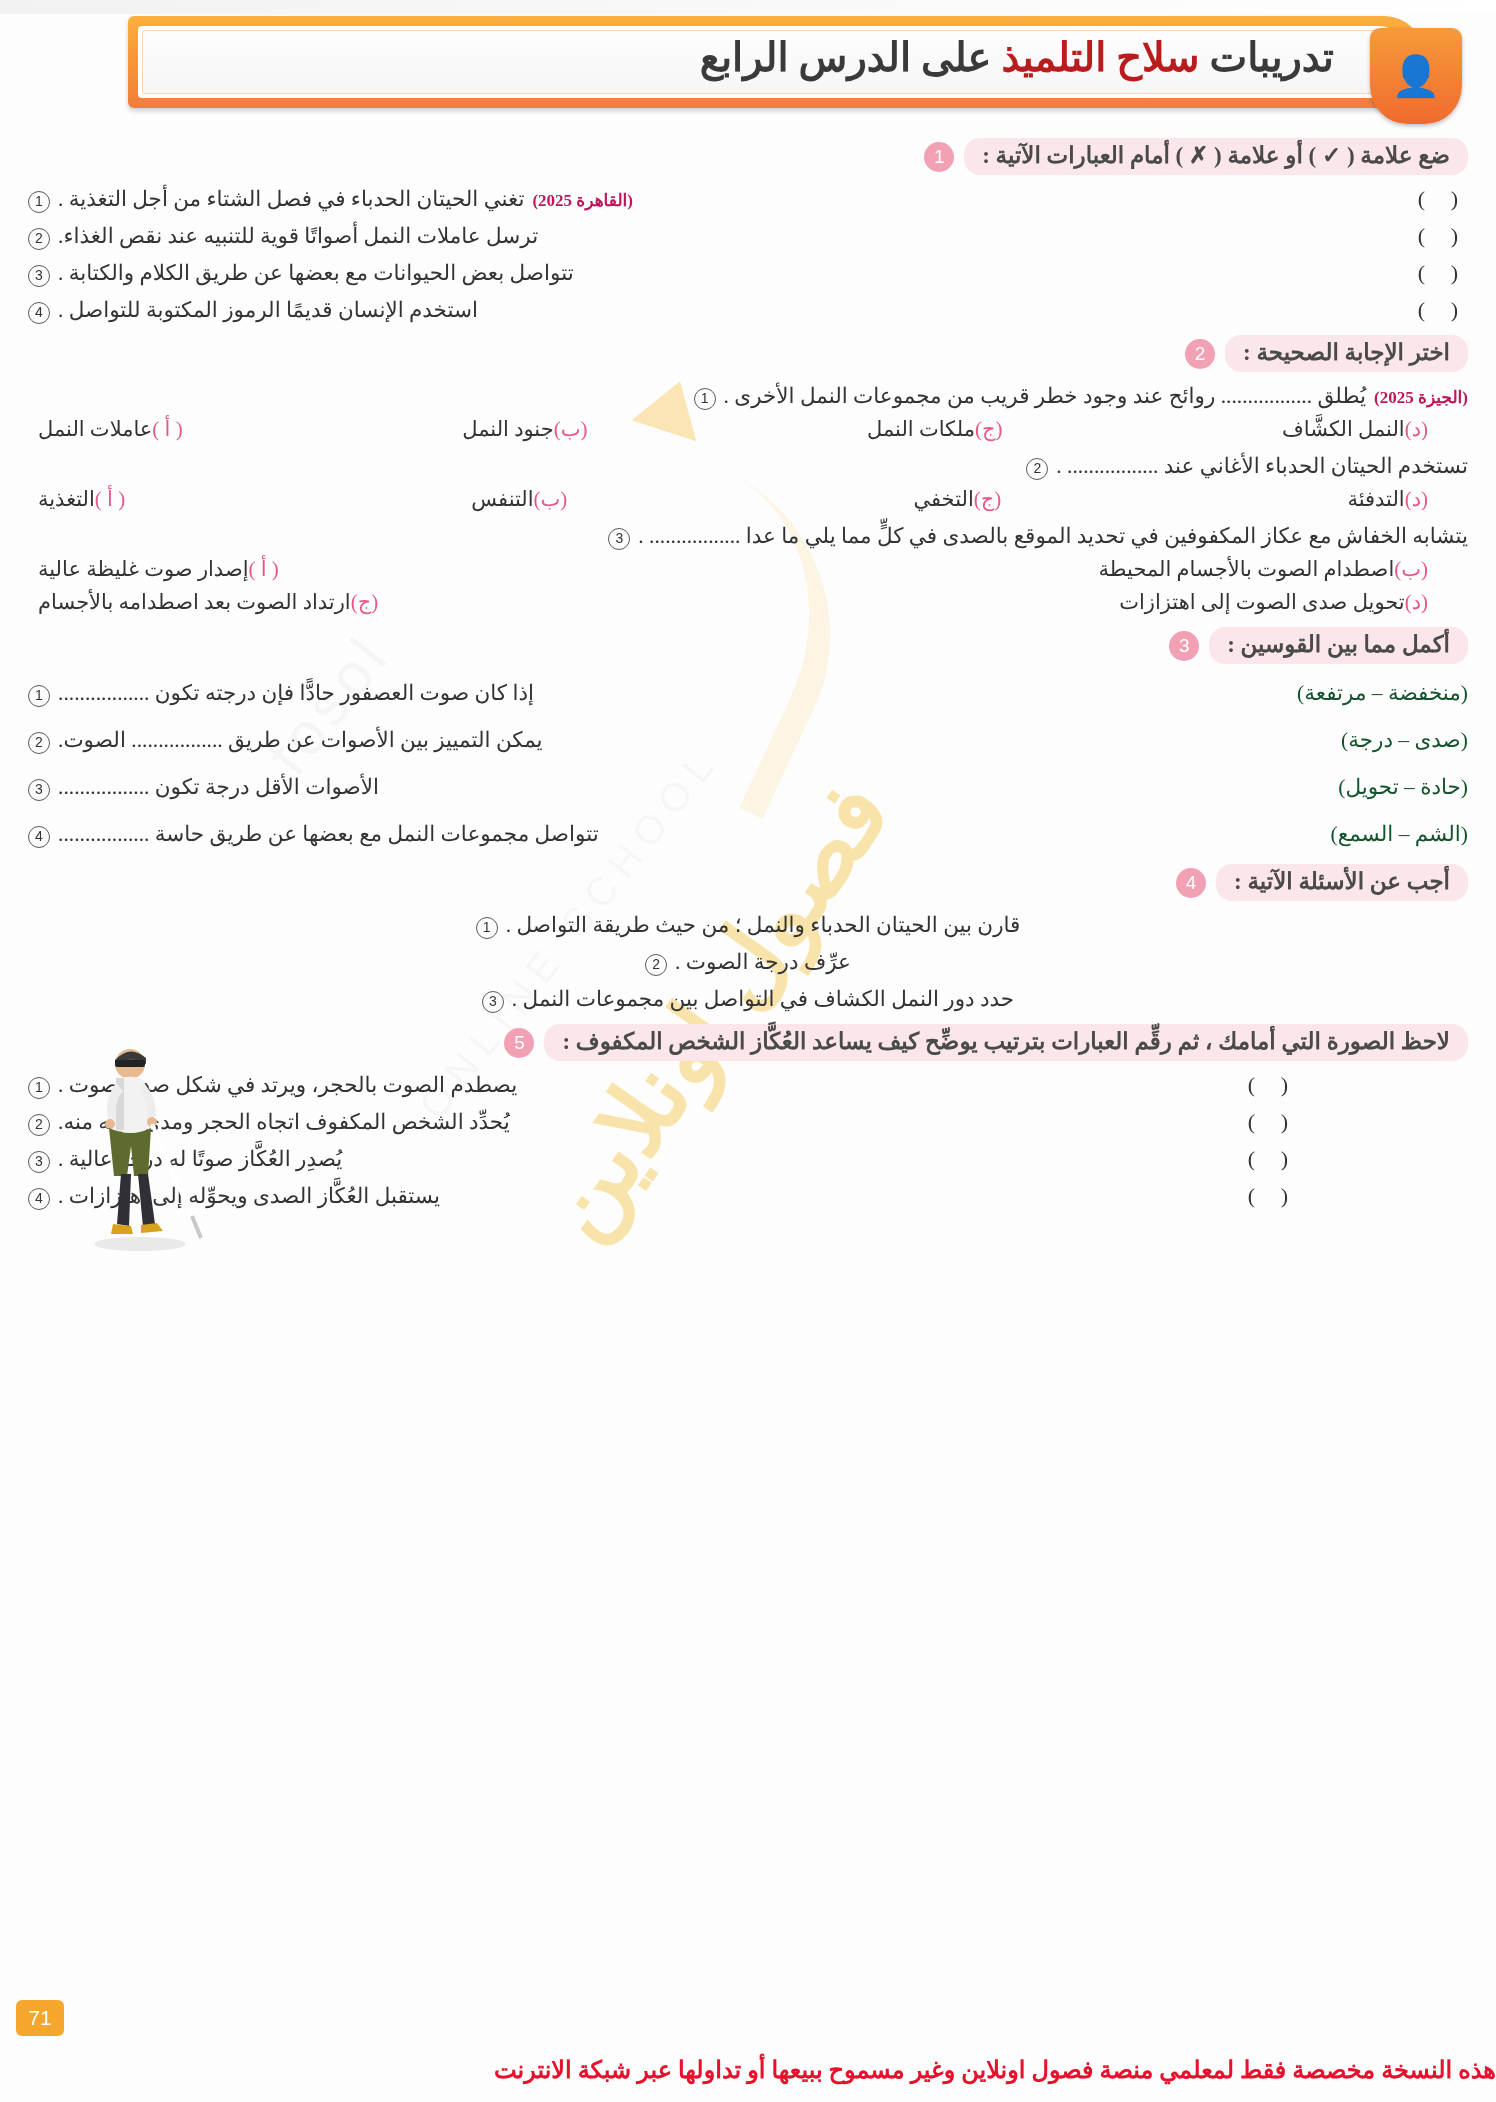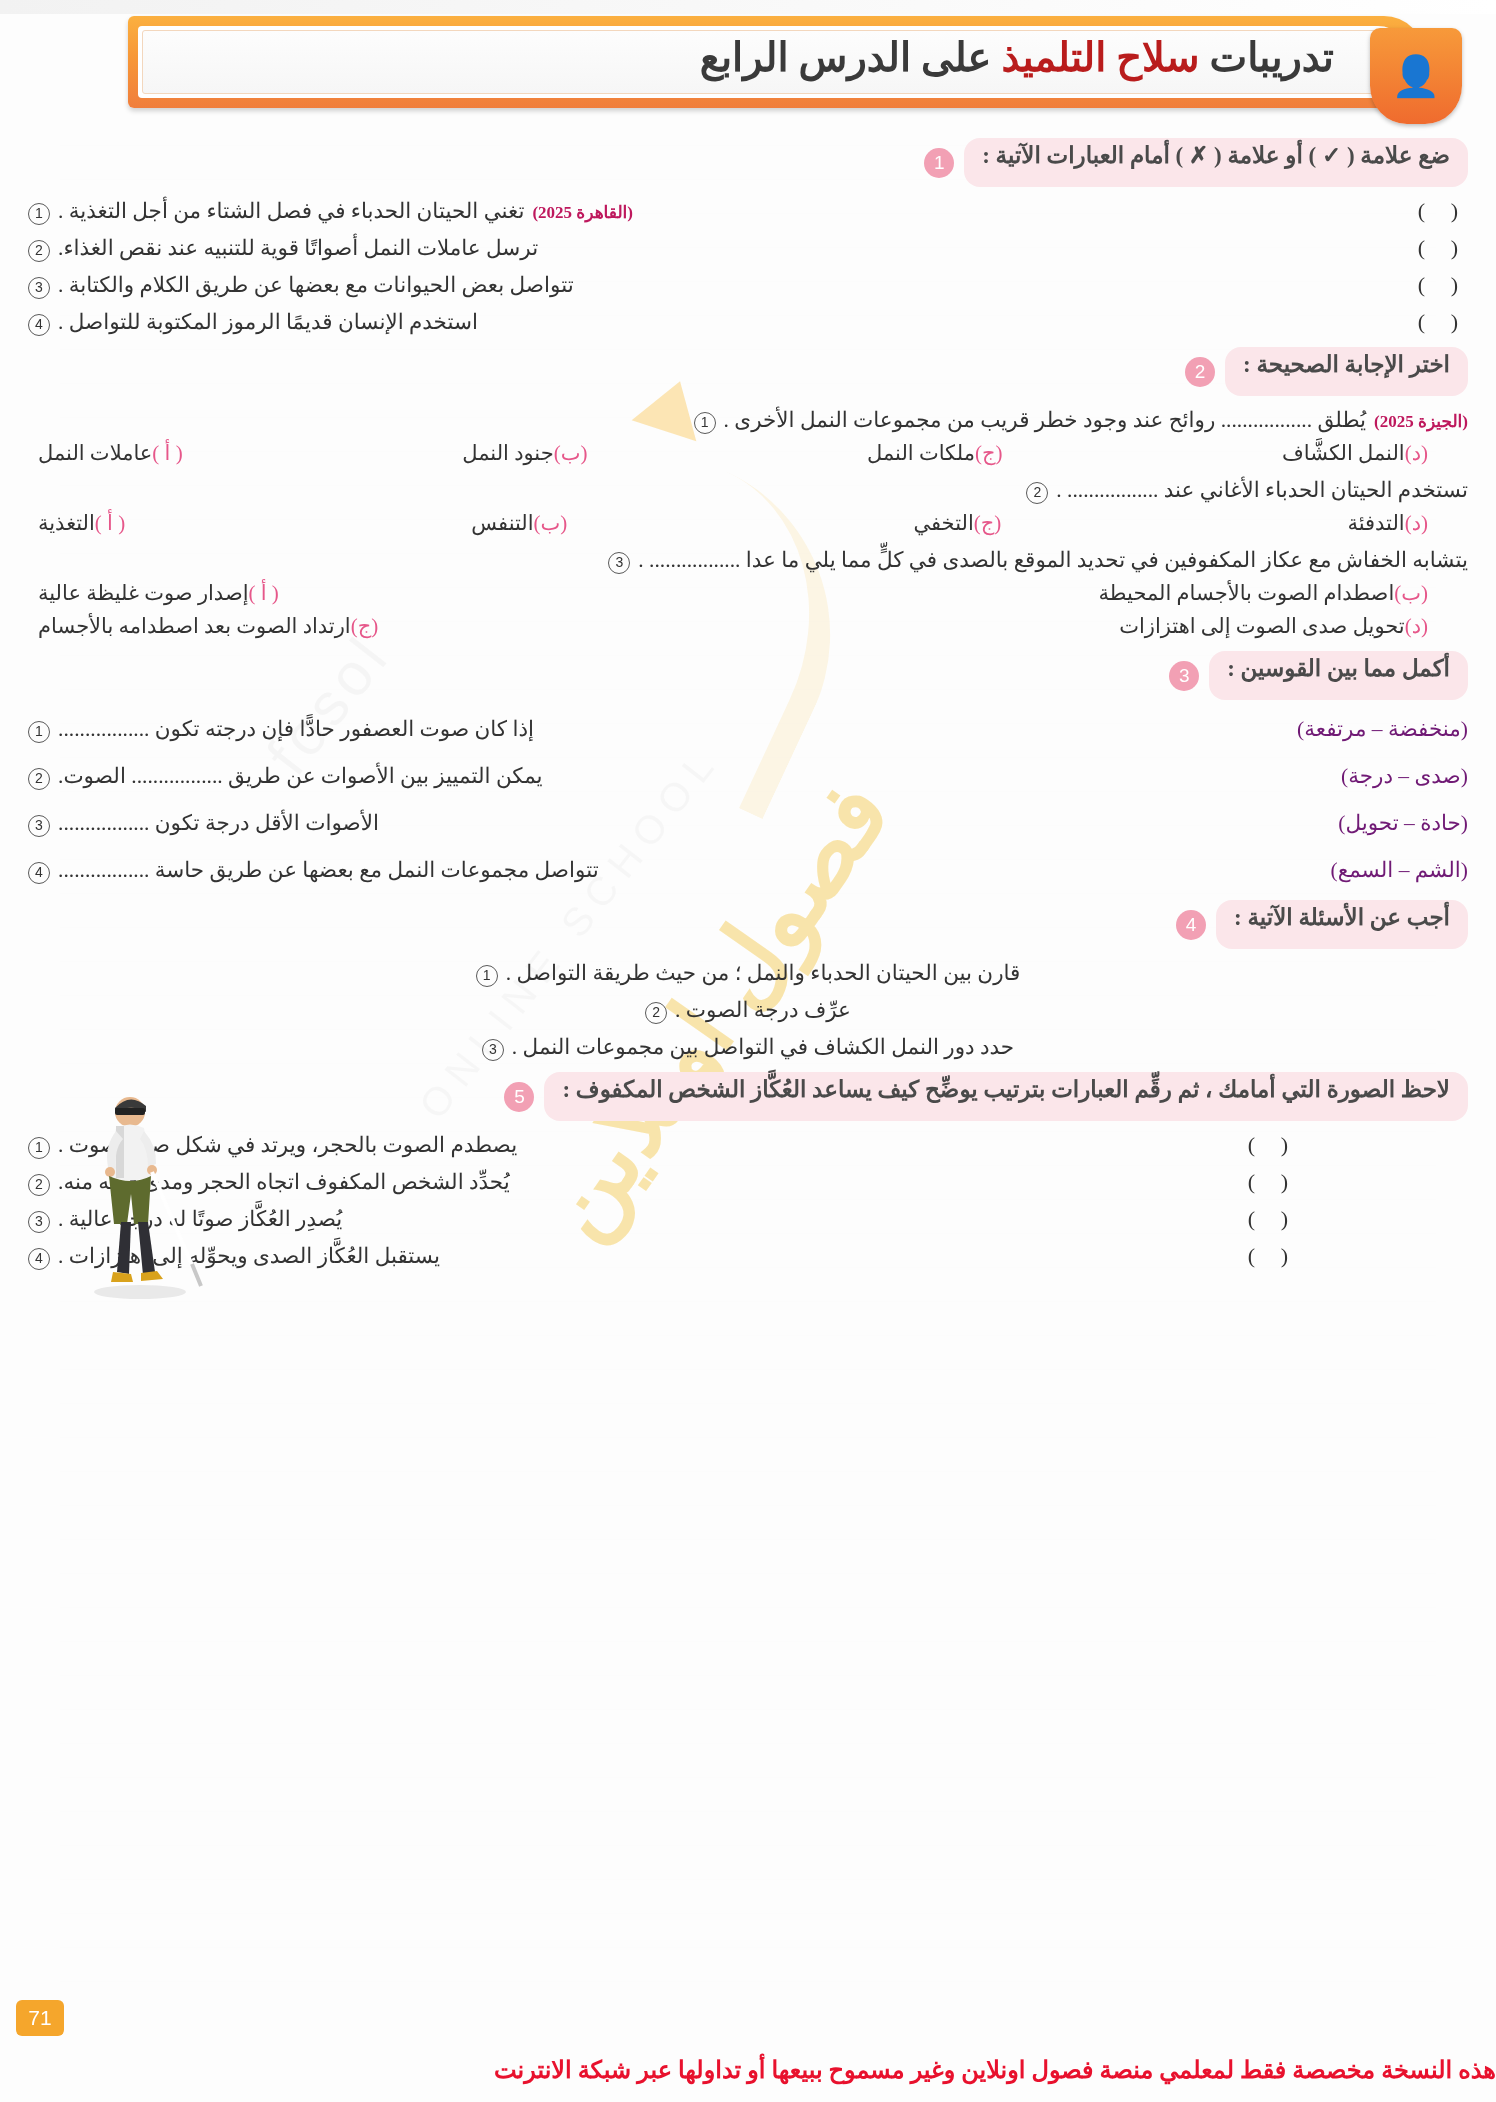--- a/index.html
+++ b/index.html
@@ -161,21 +161,21 @@
     display: flex; align-items:center; justify-content:center;
     font-family: "Liberation Sans", sans-serif;
     flex: none;
     order: 2;
   }
   .q-head-text {
     background: #fbe6ea;
     color: #4a4a4a;
     font-size: 23px;
     font-weight: bold;
-    padding: 4px 18px 18px;
+    padding: 4px 18px 6px;
     border-radius: 16px;
     order: 1;
   }
   .q-block { margin-bottom: 6px; }
 
   .item-row {
     display: flex;
     align-items: baseline;
     justify-content: flex-start;
     gap: 8px;
@@ -224,21 +224,21 @@
   .choice .lbl { color: #e6578a; }
 
   .row-with-paren {
     display:flex;
     justify-content: space-between;
     align-items: baseline;
     font-size: 21.5px;
     padding: 5px 0;
   }
   .paren-ans {
-    color:#701a75;
+    color:#14532d;
     white-space: nowrap;
     padding-left: 10px;
   }
 
   
   .q5-wrap { position: relative; }
   .q5-person {
     position: absolute;
     right: auto;
     left: 40px;

